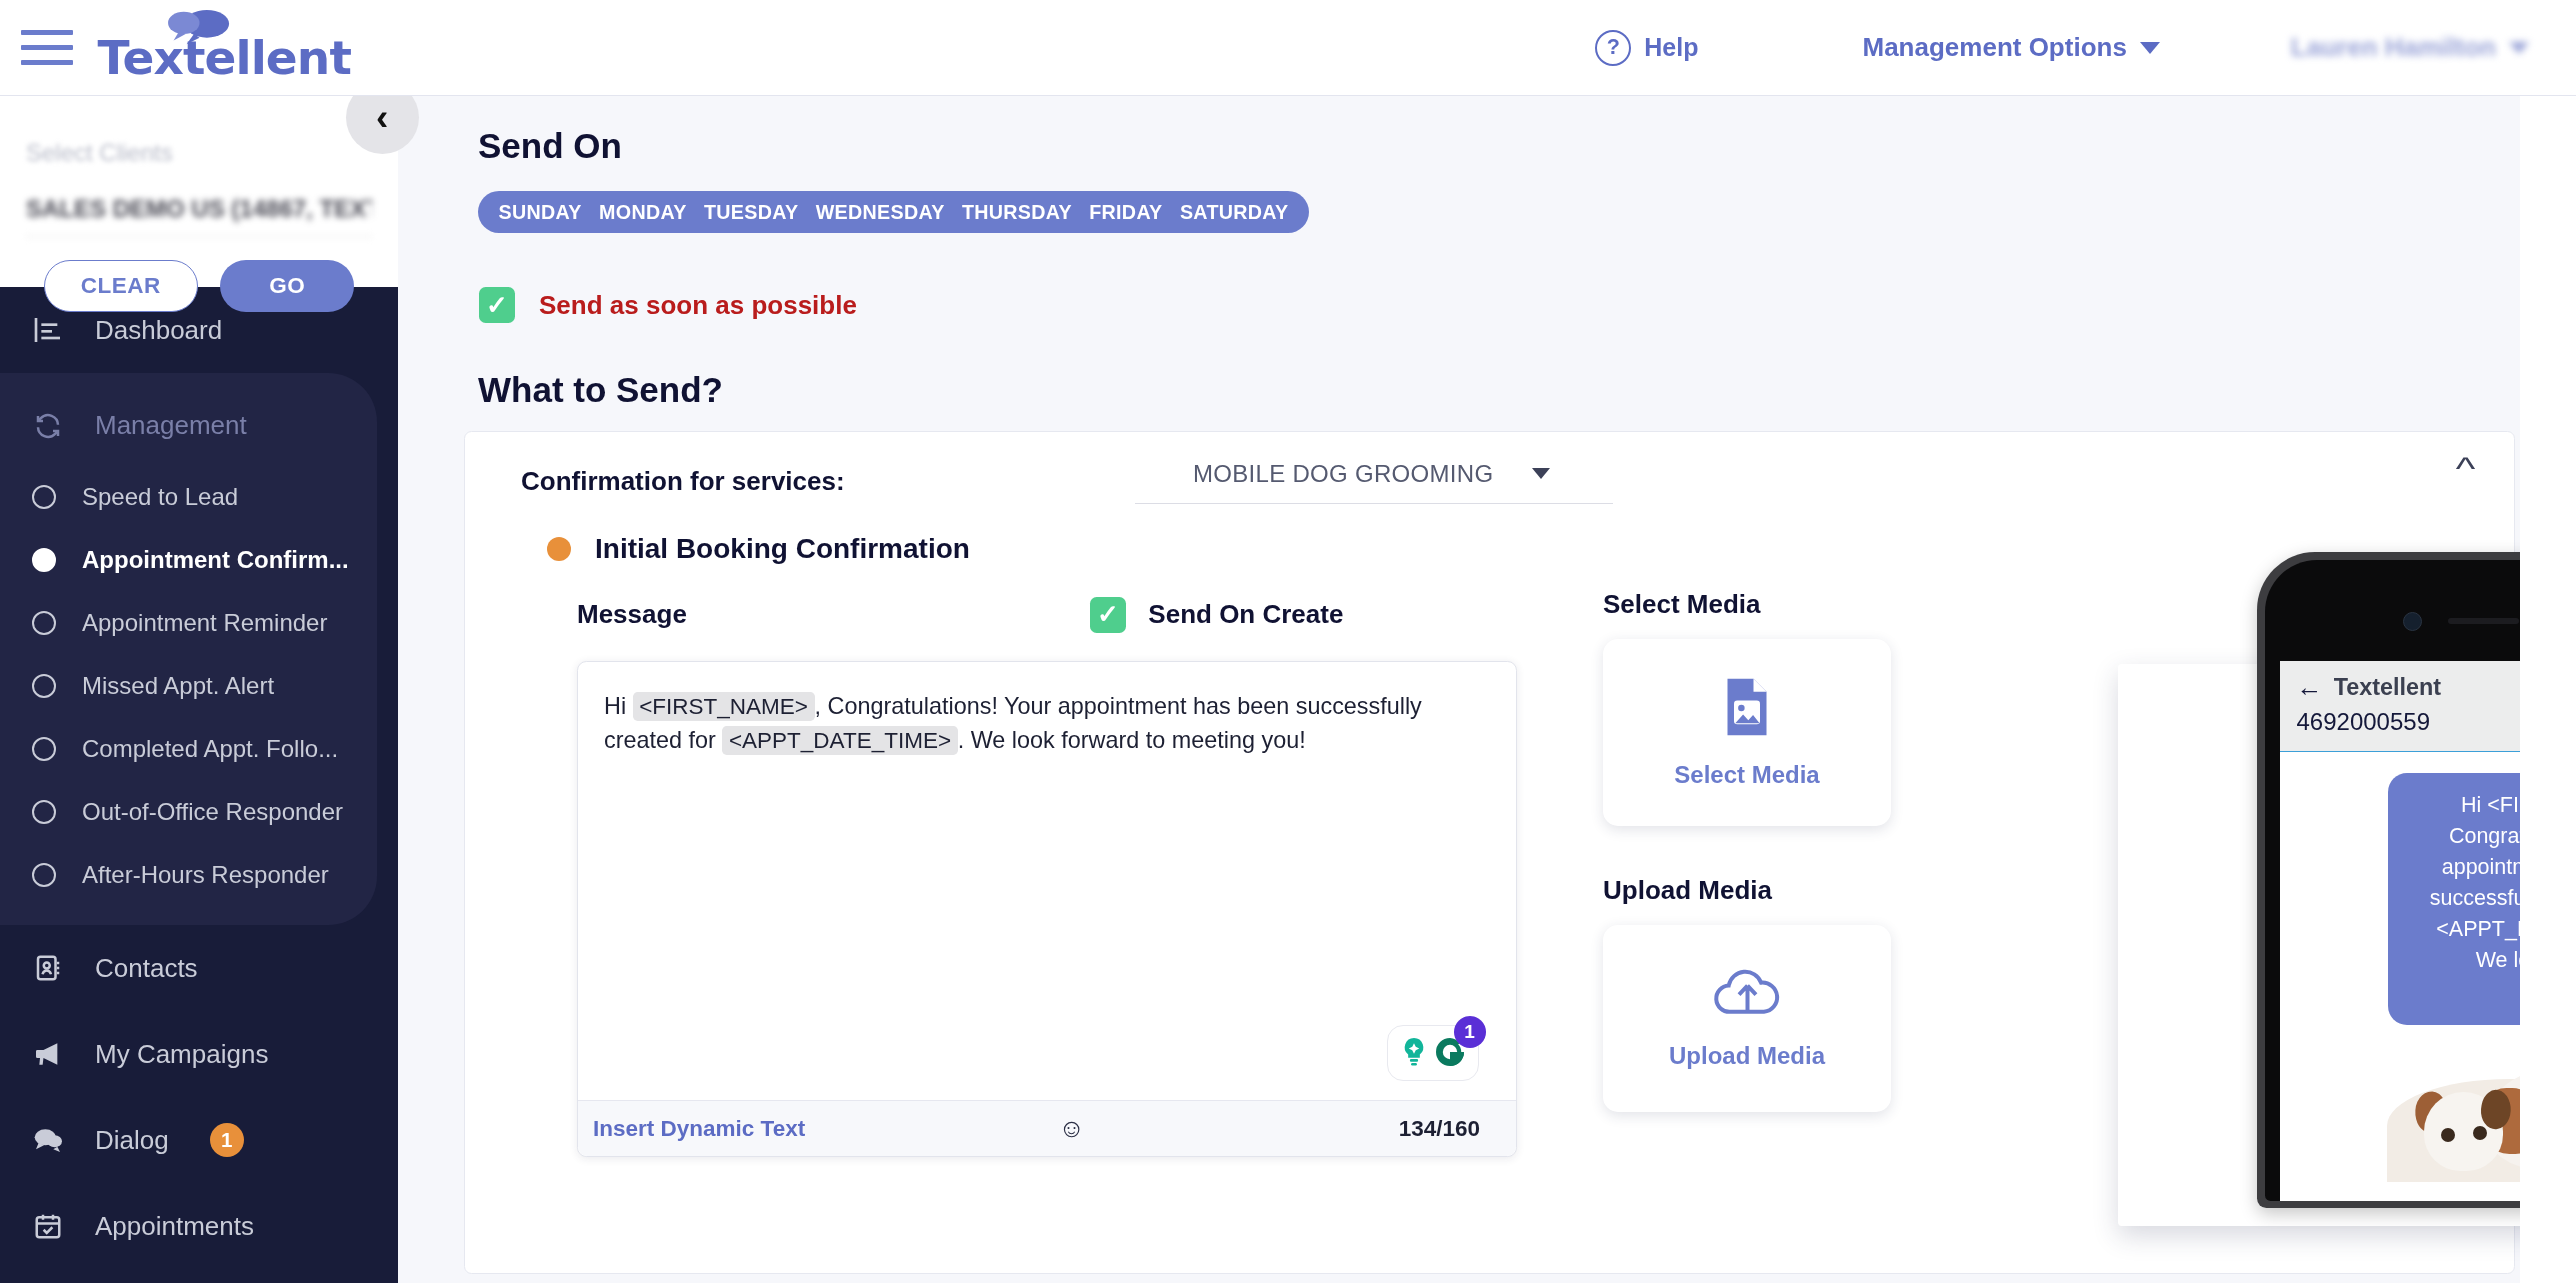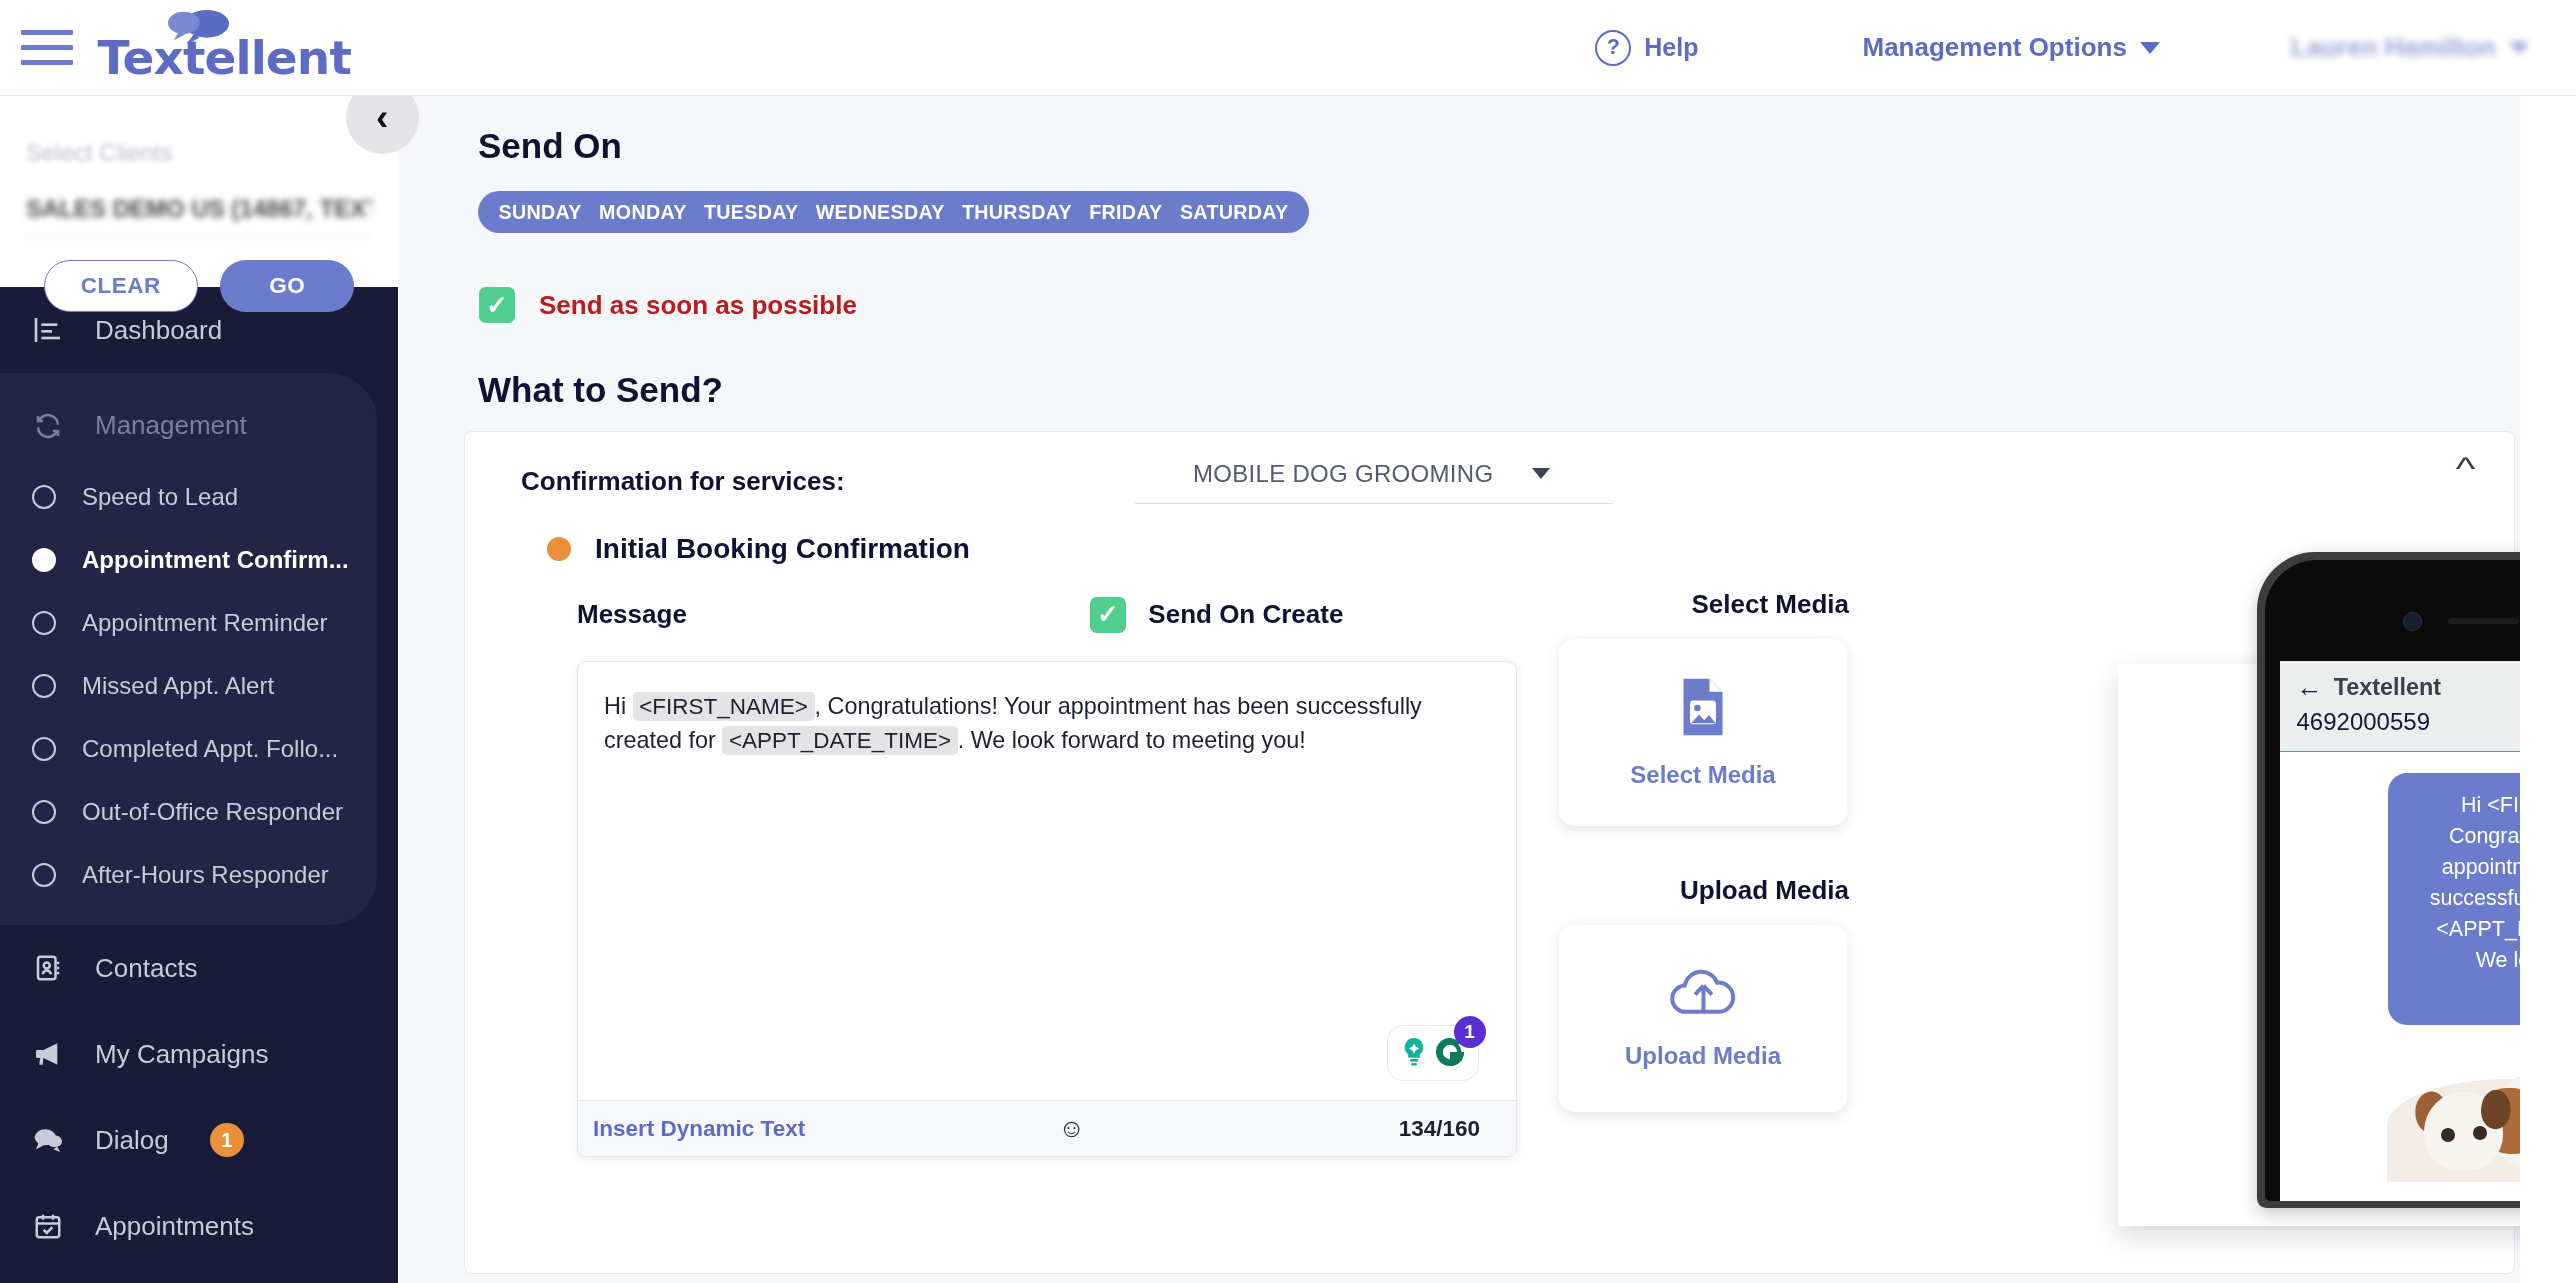--- a/index.html
+++ b/index.html
@@ -175,21 +175,21 @@
   .msg-foot {
     position: absolute; left: 0; bottom: 0; width: 100%; height: 56px;
     background: #f7f8fb; border-top: 0.9px solid #e6e7ef;
     border-bottom-left-radius: 9.4px; border-bottom-right-radius: 9.4px;
     display: flex; align-items: center;
   }
   .idt { margin-left: 15px; color: #5c6cc4; font-size: 22.5px; font-weight: bold; cursor: pointer; }
   .emoji { margin-left: 253px; font-size: 26px; cursor: pointer; color: #2b2f45; }
   .counter { margin-left: auto; margin-right: 36px; font-size: 22.5px; font-weight: bold; color: #1d2033; }
 
-  .media-col { margin-left: 36px; width: 290px; text-align: right; }
+  .media-col { margin-left: 80px; width: 290px; }
   .media-label { font-size: 26px; font-weight: bold; color: #101233; }
   .media-card {
     margin-top: 19px; width: 288px; height: 187px; background: #fff;
     border-radius: 15px; box-shadow: 0 3.7px 13px rgba(40,45,85,.13);
     display: flex; flex-direction: column; align-items: center;
     justify-content: center; gap: 19px; cursor: pointer;
   }
   .media-card-label { font-size: 24px; font-weight: bold; color: #6b7ccc; }
   .media-label.second { margin-top: 49px; display: block; }
 

